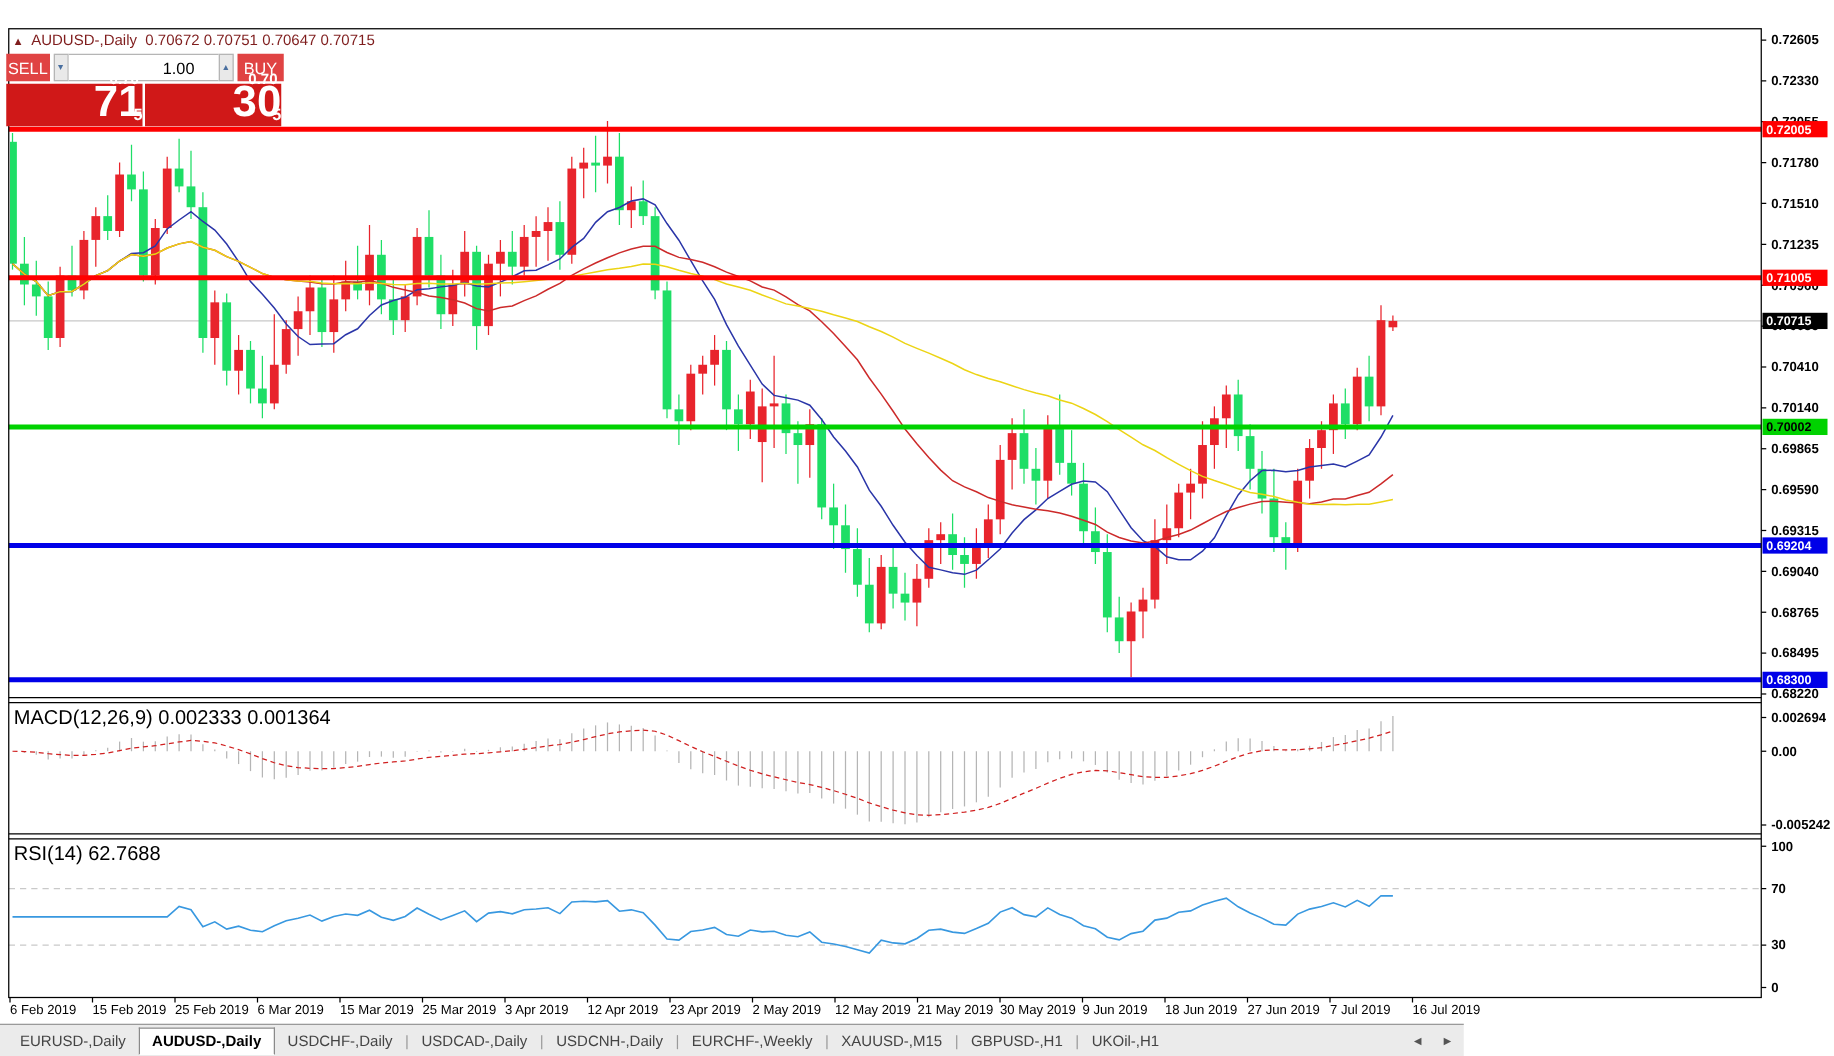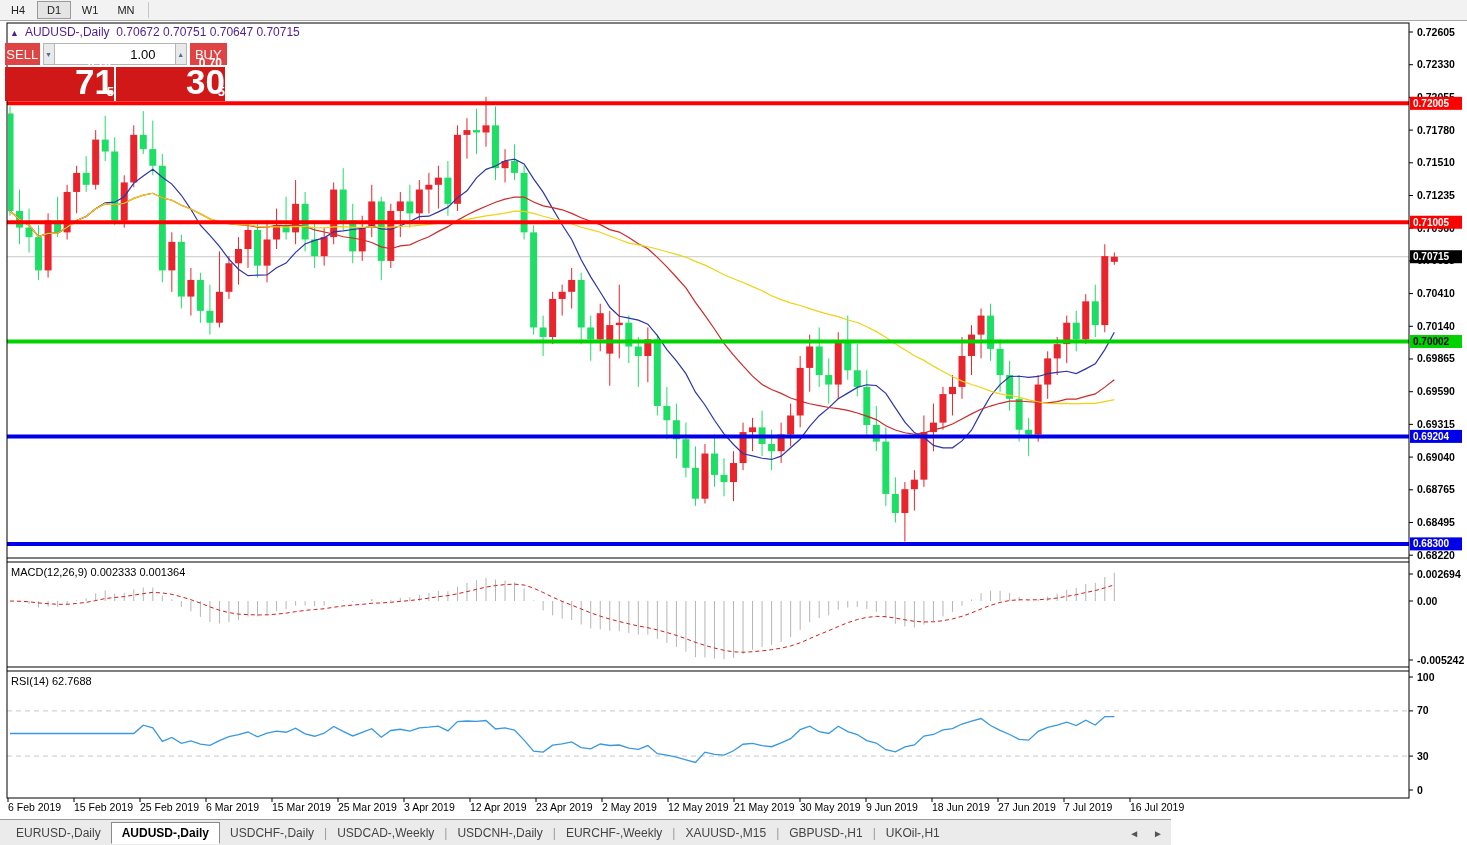--- a/index.html
+++ b/index.html
@@ -7,21 +7,21 @@
 
   
   #toolbar{position:absolute;left:0;top:0;width:1467px;height:20px;background:#f2f2f2;
            border-bottom:1px solid #a8a8a8;display:flex;align-items:center;}
   .tf-btn{height:16px;min-width:26px;margin:1px 1px;display:flex;align-items:center;justify-content:center;
           font-size:11px;color:#222;padding:0 3px;border:1px solid transparent;cursor:default;}
   .tf-btn.active{background:#e4e4e4;border:1px solid #9a9a9a;}
   .tb-sep{width:1px;height:16px;background:#c6c6c6;margin:0 4px;}
 
   
-  #quote-bar{position:absolute;left:10px;top:25px;font-size:12px;color:#4c1d95;white-space:nowrap;z-index:5;}
+  #quote-bar{position:absolute;left:10px;top:25px;font-size:12px;color:#7f1d1d;white-space:nowrap;z-index:5;}
   #quote-bar .tri{font-size:9px;margin-right:6px;}
   #quote-bar b{font-weight:normal;}
 
   
   #trade-panel{position:absolute;left:5px;top:43px;width:222px;z-index:6;}
   .tp-row1{display:flex;height:22px;}
   .btn-sell,.btn-buy{background:#e04343;color:#fff;font-size:13px;display:flex;align-items:center;justify-content:center;}
   .btn-sell{width:48px;margin-right:3px;}
   .btn-buy{width:52px;margin-left:3px;}
   .spin{width:14px;background:#e9e9e9;border:1px solid #b5b5b5;color:#4a6f9f;font-size:7px;
@@ -30,45 +30,38 @@
              font-size:13px;text-align:right;padding:0 19px;font-family:"Liberation Sans",sans-serif;}
   .tp-row2{display:flex;height:34px;margin-top:2px;}
   .px-box{background:#d01818;color:#fff;width:109px;display:flex;align-items:flex-end;justify-content:center;
           padding-bottom:3px;flex-direction:column;}
   .px-box.left{margin-right:2px;}
   .px-small{font-size:12px;font-weight:bold;margin-right:3px;line-height:14px;}
   .px-big{font-size:35px;font-weight:bold;line-height:24px;}
   .px-sup{font-size:13px;font-weight:bold;position:relative;top:-10px;}
 
   
-  .pane-label{position:absolute;font-size:11px;color:#000;z-index:4;white-space:nowrap;}
+  .pane-label{position:absolute;font-size:16px;color:#000;z-index:4;white-space:nowrap;}
 
   
   #tabbar{position:absolute;left:0;top:819px;width:1171px;height:26px;background:#ebebeb;
           border-top:1px solid #9a9a9a;display:flex;align-items:center;font-size:12px;color:#444;}
   .tab{padding:3px 10px;white-space:nowrap;cursor:default;}
   .tab.active{background:#fff;border:1px solid #8a8a8a;border-bottom:1px solid #fff;color:#000;font-weight:bold;}
   .tab-sep{color:#9a9a9a;}
   #tab-nav{margin-left:auto;margin-right:8px;display:flex;gap:14px;color:#555;font-size:10px;}
   #tab-nav span{cursor:default;}
 
   #chart-area{position:absolute;left:0;top:21px;width:1352px;height:798px;}
   svg text{font-family:"Liberation Sans",sans-serif;}
 </style>
 </head>
 <body>
 <div id="app">
 
-  <div id="toolbar">
-    <div class="tf-btn">H4</div>
-    <div class="tf-btn active">D1</div>
-    <div class="tf-btn">W1</div>
-    <div class="tf-btn">MN</div>
-    <div class="tb-sep"></div>
-  </div>
 
   <div id="quote-bar">
     <span class="tri">▲</span><b>AUDUSD-,Daily</b>&nbsp;&nbsp;<span>0.70672 0.70751 0.70647 0.70715</span>
   </div>
 
   <div id="trade-panel">
     <div class="tp-row1">
       <div class="btn-sell">SELL</div>
       <div class="spin">▼</div>
       <input class="vol-input" value="1.00" style="">
@@ -573,21 +566,21 @@
       </svg>
   </div>
 
   <div id="tabbar">
     <span style="width:6px"></span>
     <div class="tab">EURUSD-,Daily</div>
       <span class="tab-sep"></span>
     <div class="tab active">AUDUSD-,Daily</div>
     <div class="tab">USDCHF-,Daily</div>
       <span class="tab-sep">|</span>
-    <div class="tab">USDCAD-,Weekly</div>
+    <div class="tab">USDCAD-,Daily</div>
       <span class="tab-sep">|</span>
     <div class="tab">USDCNH-,Daily</div>
       <span class="tab-sep">|</span>
     <div class="tab">EURCHF-,Weekly</div>
       <span class="tab-sep">|</span>
     <div class="tab">XAUUSD-,M15</div>
       <span class="tab-sep">|</span>
     <div class="tab">GBPUSD-,H1</div>
       <span class="tab-sep">|</span>
     <div class="tab">UKOil-,H1</div>

